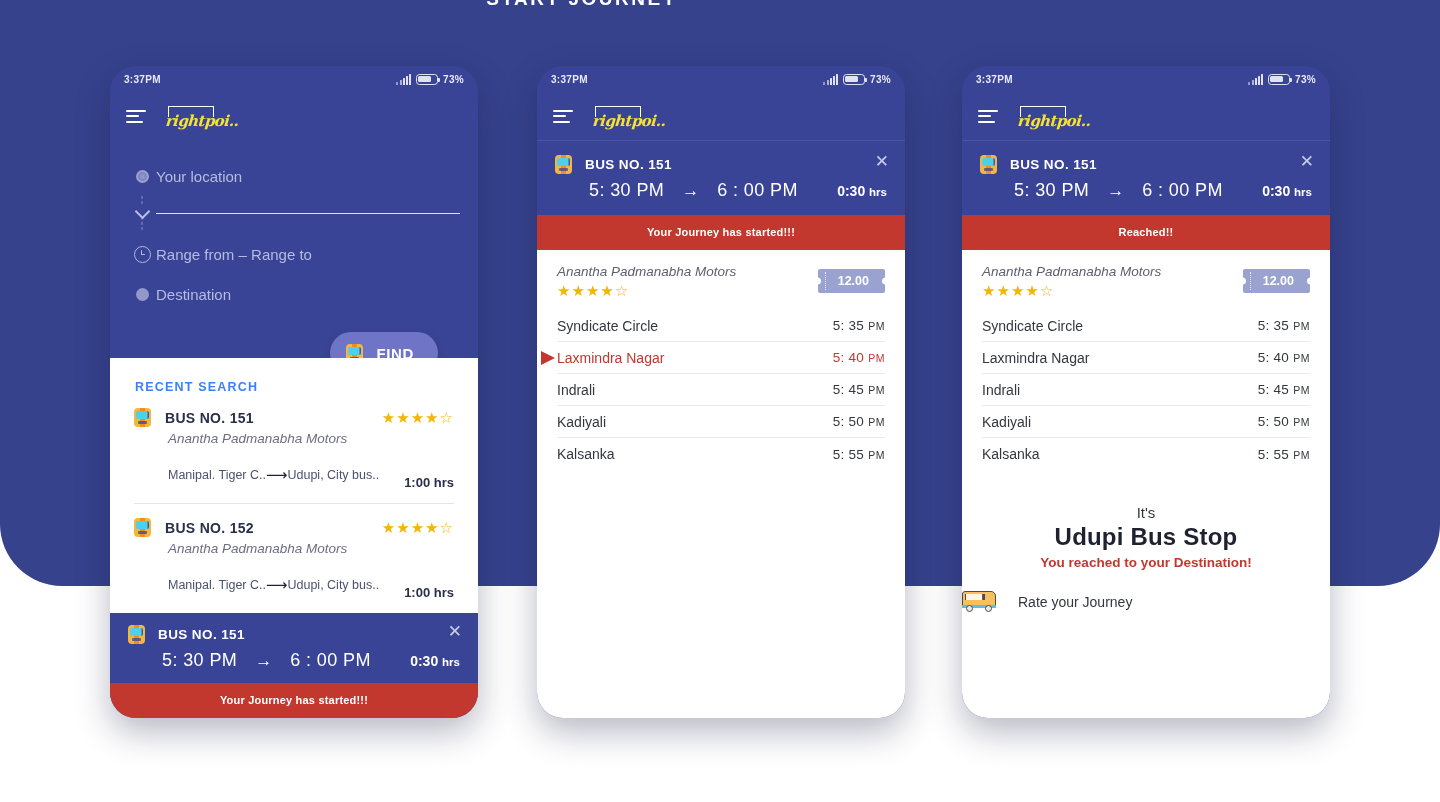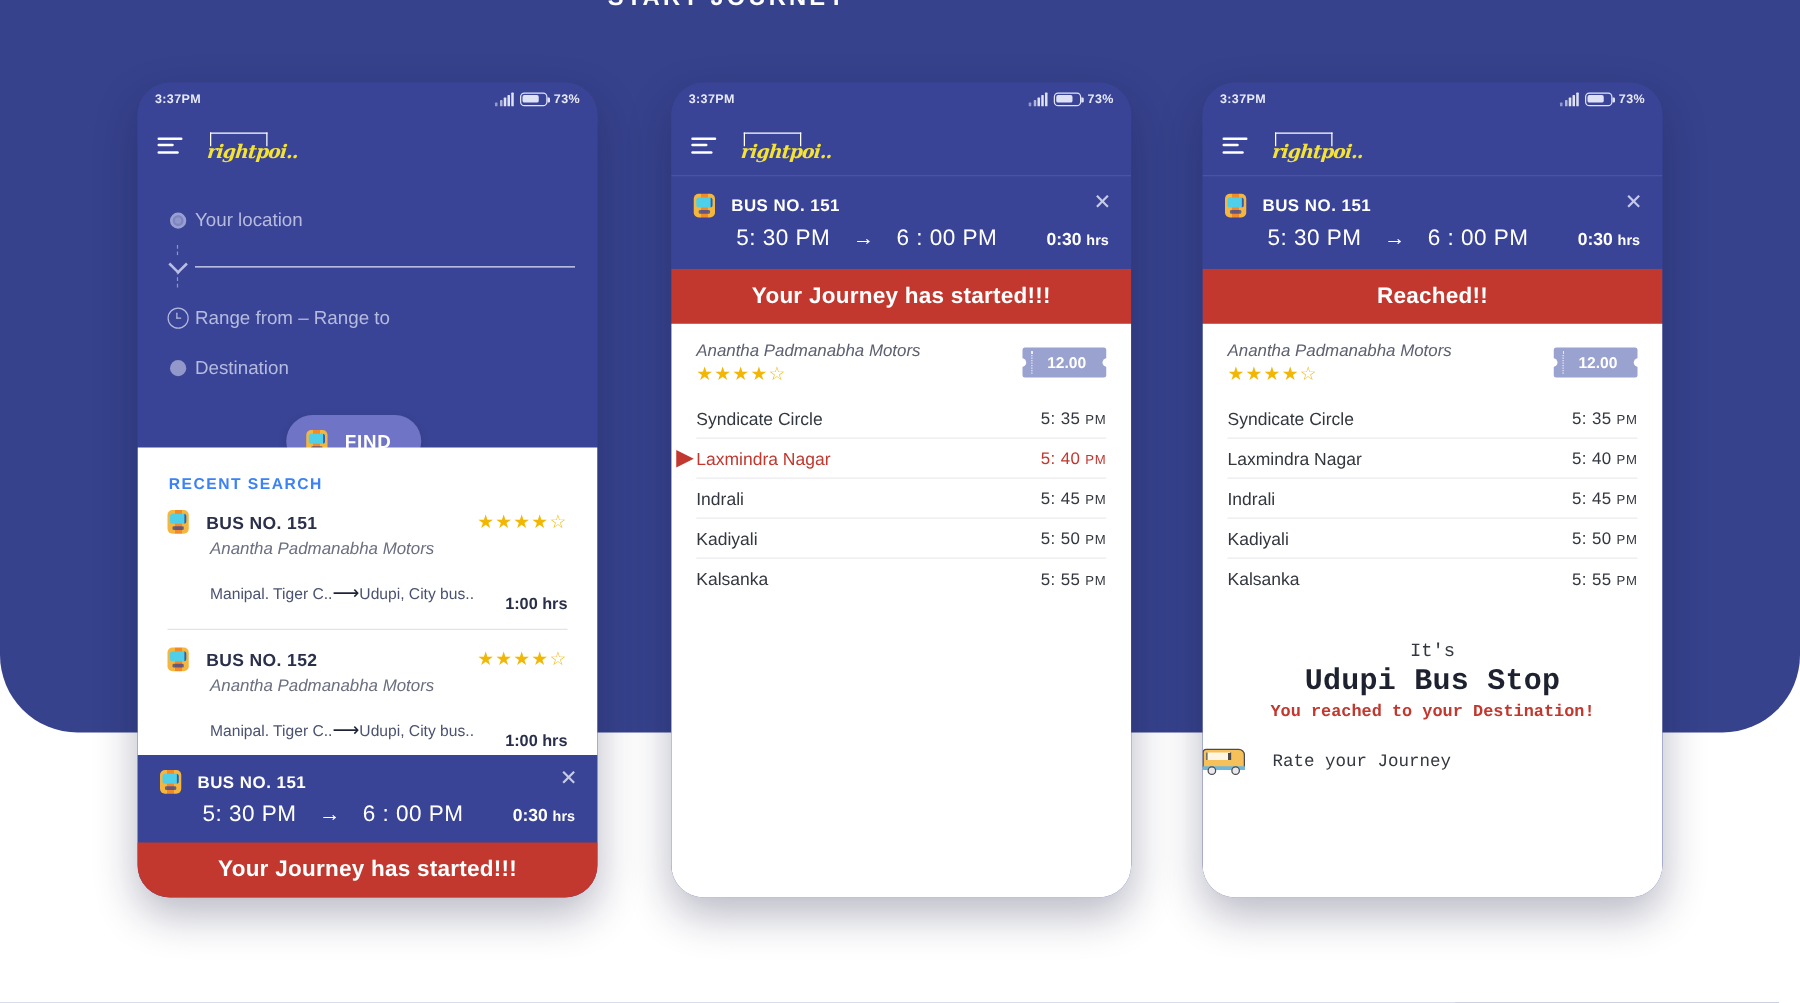--- a/index.html
+++ b/index.html
@@ -144,21 +144,21 @@
   .clock-ico {
     width: 17px; height: 17px; border-radius: 50%;
     border: 1.6px solid #b3b8df; position: relative;
   }
   .clock-ico:before, .clock-ico:after {
     content:""; position:absolute; background:#b3b8df; border-radius:1px;
   }
   .clock-ico:before { width:1.5px; height:5px; left:6px; top:3px; }
   .clock-ico:after  { width:4px; height:1.5px; left:6.5px; top:7px; }
 
-  .find-wrap { display:flex; justify-content:center; padding: 18px 22px 0 0; }
+  .find-wrap { display:flex; justify-content:flex-end; padding: 18px 22px 0 0; }
   .find-btn {
     background: #6f74c6;
     border-radius: 24px;
     height: 42px;
     padding: 0 24px 0 16px;
     display: flex; align-items: center; gap: 14px;
     cursor: pointer;
     box-shadow: 0 3px 8px rgba(0,0,0,.14);
   }
   .find-btn .lbl { color:#fff; font-size:15px; font-weight:bold; letter-spacing:.6px; }
@@ -240,21 +240,21 @@
     position:absolute; right:16px; top:10px;
     color:#c7cbe8; font-size:17px; line-height:1; cursor:pointer;
   }
   .jc-row2 { display:flex; align-items:baseline; gap:18px; padding-left: 34px; margin-top: 6px; }
   .jc-time { color:#ffffff; font-size:18px; letter-spacing:.4px; }
   .jc-arrow { color:#ffffff; font-size:17px; }
   .jc-dur { color:#ffffff; font-size:14px; font-weight:bold; margin-left:auto; }
   .jc-dur small { font-size:11.5px; font-weight:bold; }
   .jc-banner {
     background:#c2372e; color:#ffffff; text-align:center;
-    font-size:18px; font-weight:bold; padding: 11px 0 12px 0;
+    font-size:11px; font-weight:bold; padding: 11px 0 12px 0;
     letter-spacing:.2px;
   }
 
   
   .detail-head { background:#3a4496; padding: 14px 18px 14px 18px; position:relative; border-top:1px solid #4a54a4; }
   .fare-row {
     display:flex; align-items:center; padding: 14px 20px 6px 20px;
   }
   .op-name { color:#5c6070; font-size:13.5px; font-style:italic; }
   .op-stars { color:#f2b705; font-size:15px; letter-spacing:1px; line-height:1; margin-top:4px; }
@@ -287,21 +287,21 @@
   .stop.current .name, .stop.current .time { color:#c2372e; }
   .pin {
     position:absolute; left:-16px; top:50%; transform:translateY(-50%);
     width:0; height:0;
     border-top: 7px solid transparent;
     border-bottom: 7px solid transparent;
     border-left: 14px solid #c2372e;
   }
 
   
-  .dest-block { text-align:center; padding-top: 34px; font-family: Liberation Mono, monospace; }
+  .dest-block { text-align:center; padding-top: 34px; }
   .dest-its { color:#33373f; font-size:15px; }
   .dest-name { color:#1e2230; font-size:24px; font-weight:bold; margin-top: 2px; letter-spacing:.2px; }
   .dest-sub { color:#c2372e; font-size:13.5px; font-weight:bold; margin-top: 4px; }
   .rate-row { display:flex; align-items:center; justify-content:flex-start; gap:22px; margin-top: 20px; }
   .rate-lbl { color:#33373f; font-size:14px; }
 
   .phone-body { display:flex; flex-direction:column; height: calc(100% - 74px); background:#fff; }
   .spacer { flex:1; }
 </style>
 </head>

